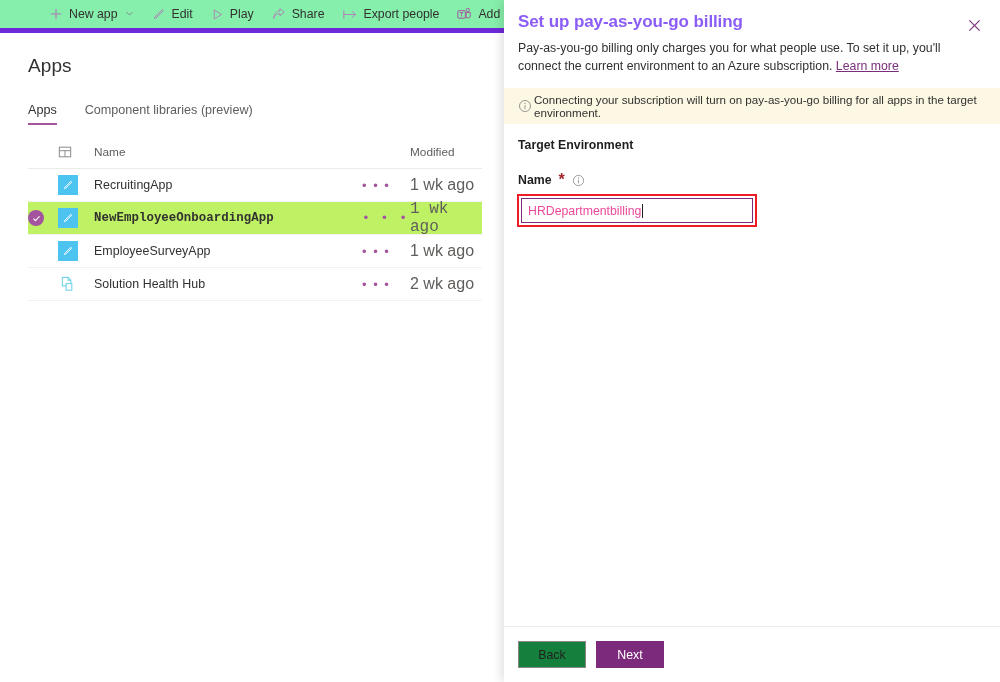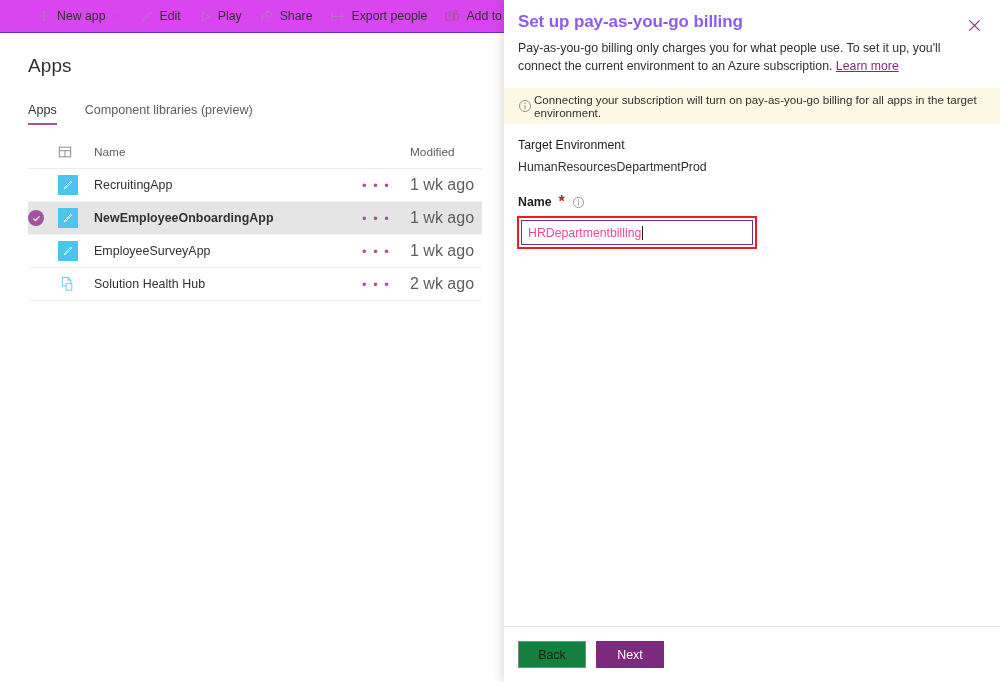--- a/index.html
+++ b/index.html
@@ -34,24 +34,24 @@
   }
   .search-box .ph {
     font-size: 12.5px; color: #767676;
     letter-spacing: .1px;
   }
   .mag { width: 13px; height: 13px; display:block; }
 
   
   .cmdbar {
     height: 33px;
-    background: #d946ef;
-    border-bottom: 1px solid #6d28d9;
+    background: #86efac;
+    border-bottom: 5px solid #6d28d9;
     display: flex; align-items: center;
-    padding-left: 28px;
+    padding-left: 40px;
     gap: 0px;
     overflow: hidden;
     white-space: nowrap;
   }
   .cmd {
     display: inline-flex; align-items: center;
     gap: 6px; height: 32px;
     padding: 0 9px;
     font-size: 12.3px; color: #323130;
     cursor: default; flex: 0 0 auto;
@@ -92,21 +92,21 @@
   .col-name  { flex: 1 1 auto; }
   .col-dots  { width: 48px; flex: 0 0 48px; text-align: left; }
   .col-mod   { width: 72px; flex: 0 0 72px; }
 
   .row {
     display: flex; align-items: center;
     height: 33px;
     border-bottom: 1px solid #f3f2f1;
     font-size: 12.4px; color: #323130;
   }
-  .row.selected { background: #e5e5e5; }
+  .row.selected { background: #bef264; font-family: Liberation Mono, monospace; }
   .row.selected .row-name { font-weight: 600; }
   .row-name { letter-spacing: .05px; }
   .row .col-mod { font-size: 16px; color: #605e5c; }
   .dots { color: #a4539f; font-size: 13px; letter-spacing: 1.5px; line-height: 1; }
 
   .check-circle {
     width: 16px; height: 16px; border-radius: 50%;
     background: #a4539f; display: flex; align-items: center;
     justify-content: center; color: #fff; font-size: 9px;
   }
@@ -146,22 +146,22 @@
     background: #fdf8e4;
     min-height: 25px;
     display: flex; align-items: center; gap: 2px;
     padding: 5px 14px;
     font-size: 11.6px; color: #323130;
   }
   .info-ico { flex: 0 0 auto; display:flex; }
 
   .panel-form { padding: 14px 14px 0 14px; flex: 1 1 auto; }
   .field-label {
-    font-size: 12.3px; font-weight: 400; color: #201f1e;
-    margin-bottom: 8px;
+    font-size: 12.3px; font-weight: 700; color: #201f1e;
+    margin-bottom: 2px;
   }
   .field-value { font-size: 12.3px; color: #323130; }
 
   .name-block { margin-top: 19px; }
   .name-label-row { display: flex; align-items: center; gap: 7px; margin-bottom: 5px; }
   .name-label { font-size: 12.3px; font-weight: 700; color: #201f1e; }
   .req { color: #a4262c; font-weight: 700; }
   .info-i { display: flex; }
 
   .input-highlight {
@@ -400,21 +400,20 @@
           <circle cx="8" cy="8" r="6.3" fill="none" stroke="#8a8886" stroke-width="1"></circle>
           <circle cx="8" cy="4.9" r="0.75" fill="#8a8886"></circle>
           <line x1="8" y1="7" x2="8" y2="11.5" stroke="#8a8886" stroke-width="1"></line>
         </svg>
       </span>
       <span>Connecting your subscription will turn on pay-as-you-go billing for all apps in the target environment.</span>
     </div>
 
     <div class="panel-form">
       <div class="field-label">Target Environment</div>
-      <div class="field-value">HumanResourcesDepartmentProd</div>
 
       <div class="name-block">
         <div class="name-label-row">
           <span class="name-label">Name</span>
           <span class="req">*</span>
           <span class="info-i">
             <svg width="13" height="13" viewBox="0 0 16 16">
               <circle cx="8" cy="8" r="6.3" fill="none" stroke="#8a8886" stroke-width="1"></circle>
               <circle cx="8" cy="4.9" r="0.75" fill="#8a8886"></circle>
               <line x1="8" y1="7" x2="8" y2="11.5" stroke="#8a8886" stroke-width="1"></line>

